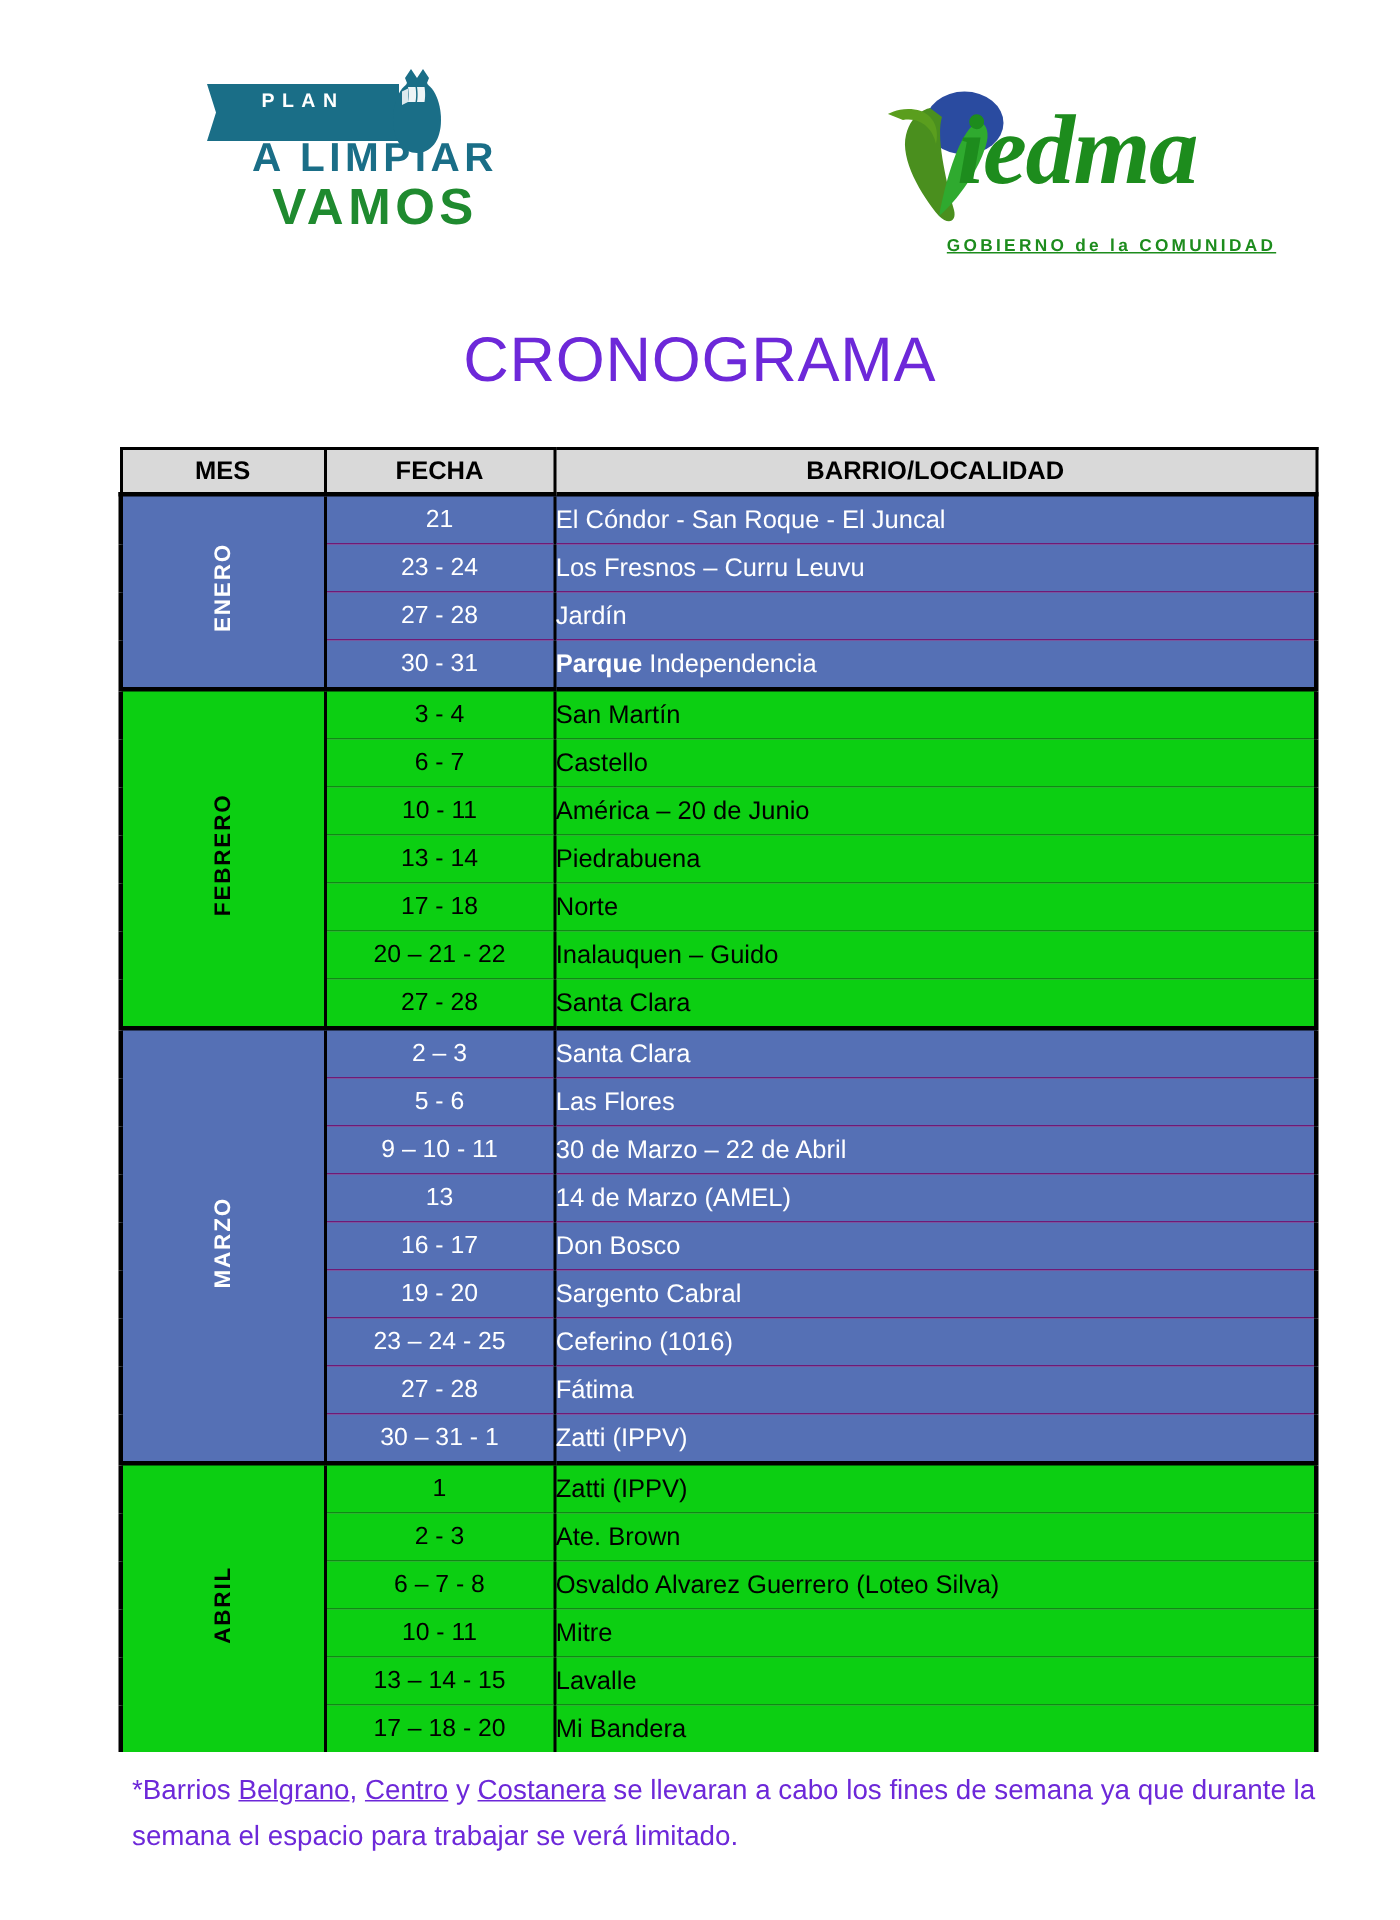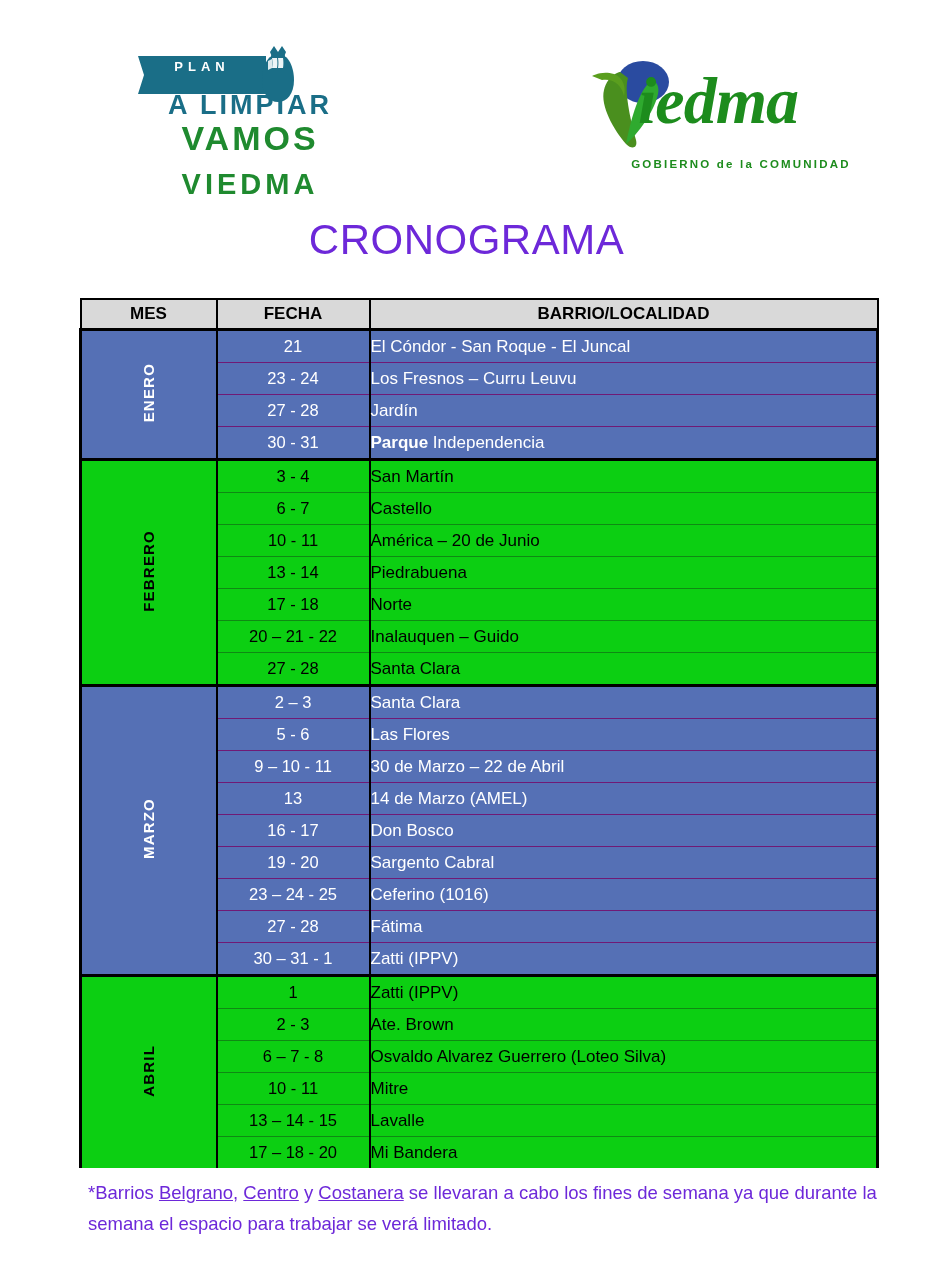--- a/index.html
+++ b/index.html
@@ -109,20 +109,21 @@
     line-height: 1;
   }
   .viedma-sub {
     text-align: center;
     font-size: 11.5px;
     font-weight: bold;
     letter-spacing: 2.2px;
     color: #1d8c1d;
     margin-top: 2px;
     padding-left: 22px;
+    text-decoration: underline;
   }
 
   
   .page-title {
     text-align: center;
     font-size: 42px;
     color: #6d28d9;
     letter-spacing: 0.5px;
     margin: 0;
     padding: 0 0 0 0;
@@ -235,21 +236,20 @@
         <rect x="23" y="11" width="14" height="4" rx="1" fill="#1a6e87"></rect>
         <path d="M24 14 C24 14 25 19 24 24 L29 24 C30 19 29 14 29 14 Z" fill="#ffffff" opacity="0.92"></path>
         <path d="M30 14 C30 14 31 19 30 24 L35 24 C36 19 35 14 35 14 Z" fill="#ffffff" opacity="0.92"></path>
         <path d="M20 17 L20 26 L24 24 L24 15 Z" fill="#ffffff" opacity="0.85"></path>
       </svg>
     </div>
     <div class="plan-line plan-limpiar">A LIMPIAR</div>
     <div class="plan-line plan-vamos">
       <span class="lettering">VAMOS</span>
     </div>
-    <div class="plan-line plan-viedma">VIEDMA</div>
   </div>
 
   <div class="logo-viedma">
     <div class="viedma-word">
       <svg width="110" height="96" viewBox="0 0 110 96">
         <ellipse cx="63" cy="22" rx="26" ry="21" fill="#2a4ba0"></ellipse>
         <path d="M40 12 C40 12 28 14 24 30 C20 46 34 70 46 84 C52 90 58 88 56 80 C50 58 44 30 48 18 Z" fill="#4a8f1e"></path>
         <path d="M46 84 C58 74 74 52 78 34 C80 24 74 18 68 24 C58 34 50 62 46 84 Z" fill="#2faa2f"></path>
         <path d="M12 16 C12 16 22 10 34 14 C44 18 46 28 44 36 C42 26 34 18 22 20 Z" fill="#5a9e1e"></path>
       </svg>

